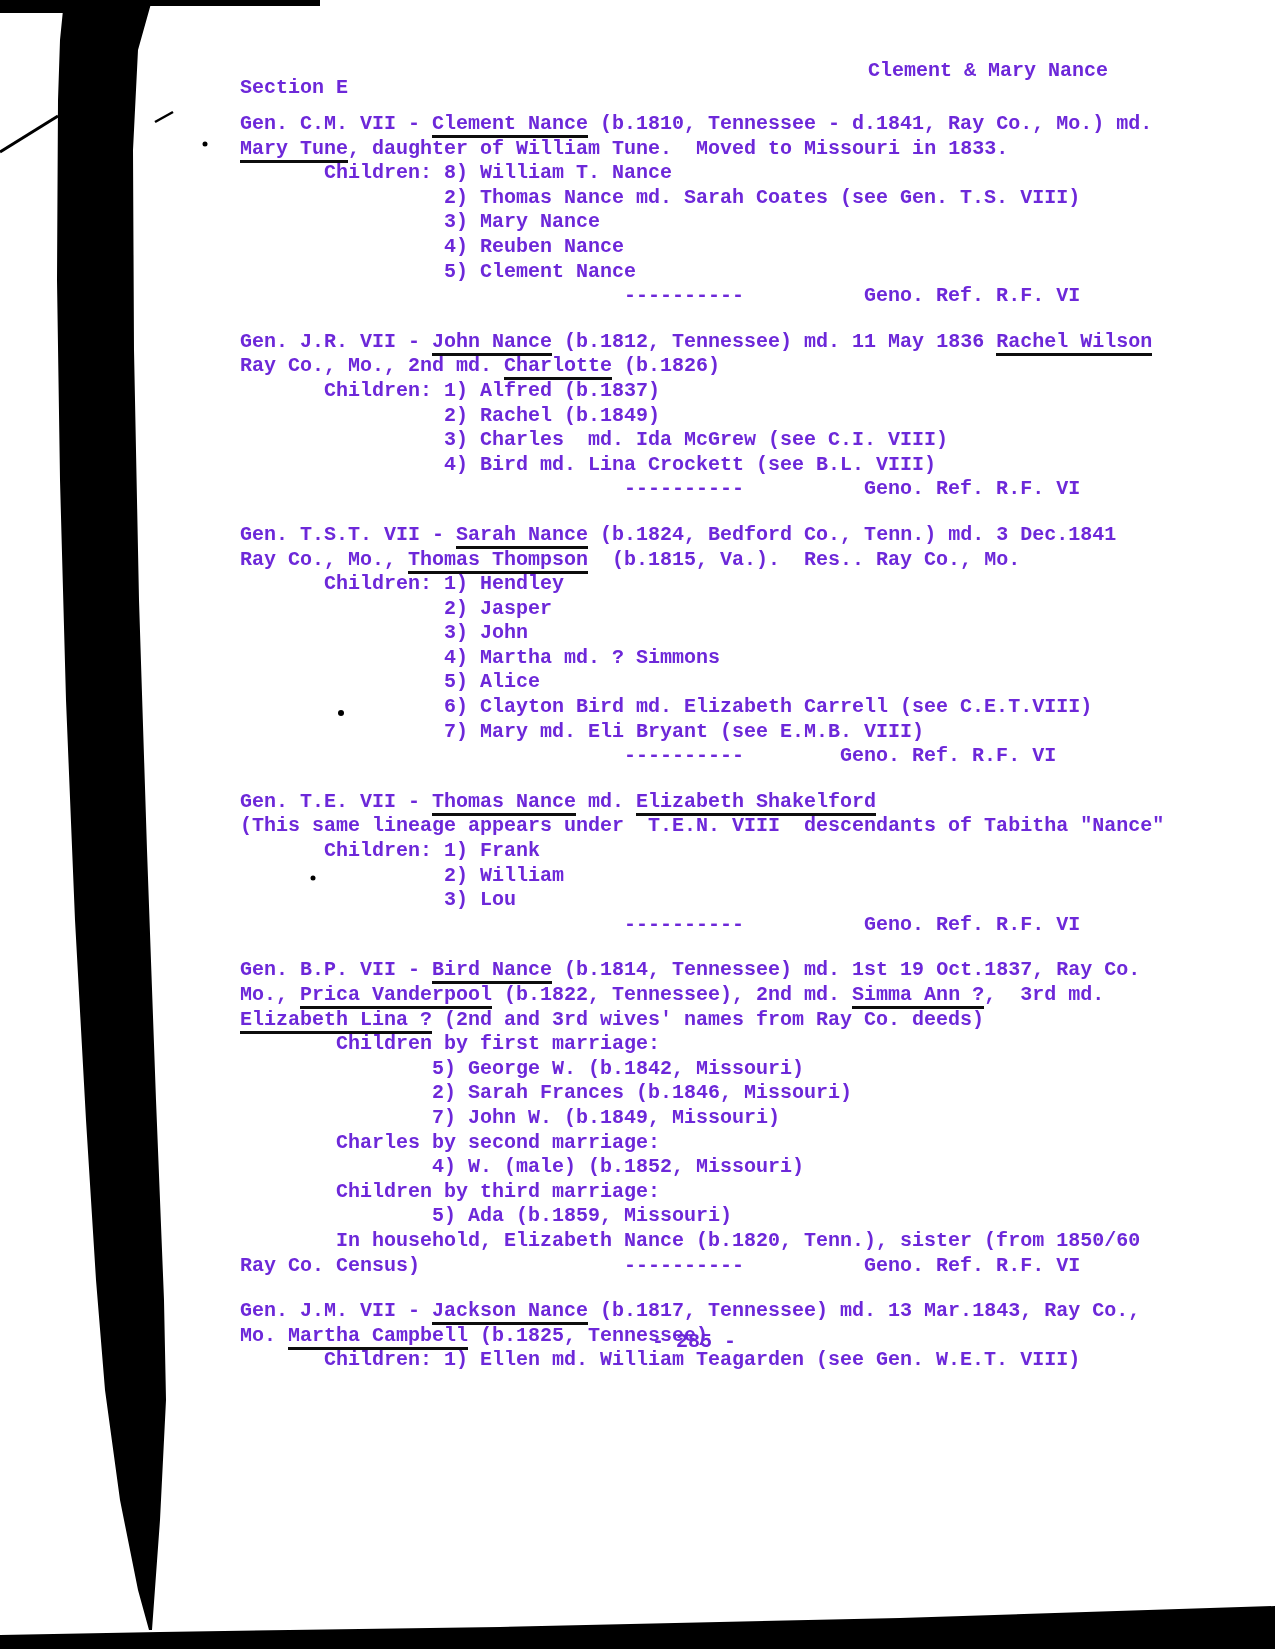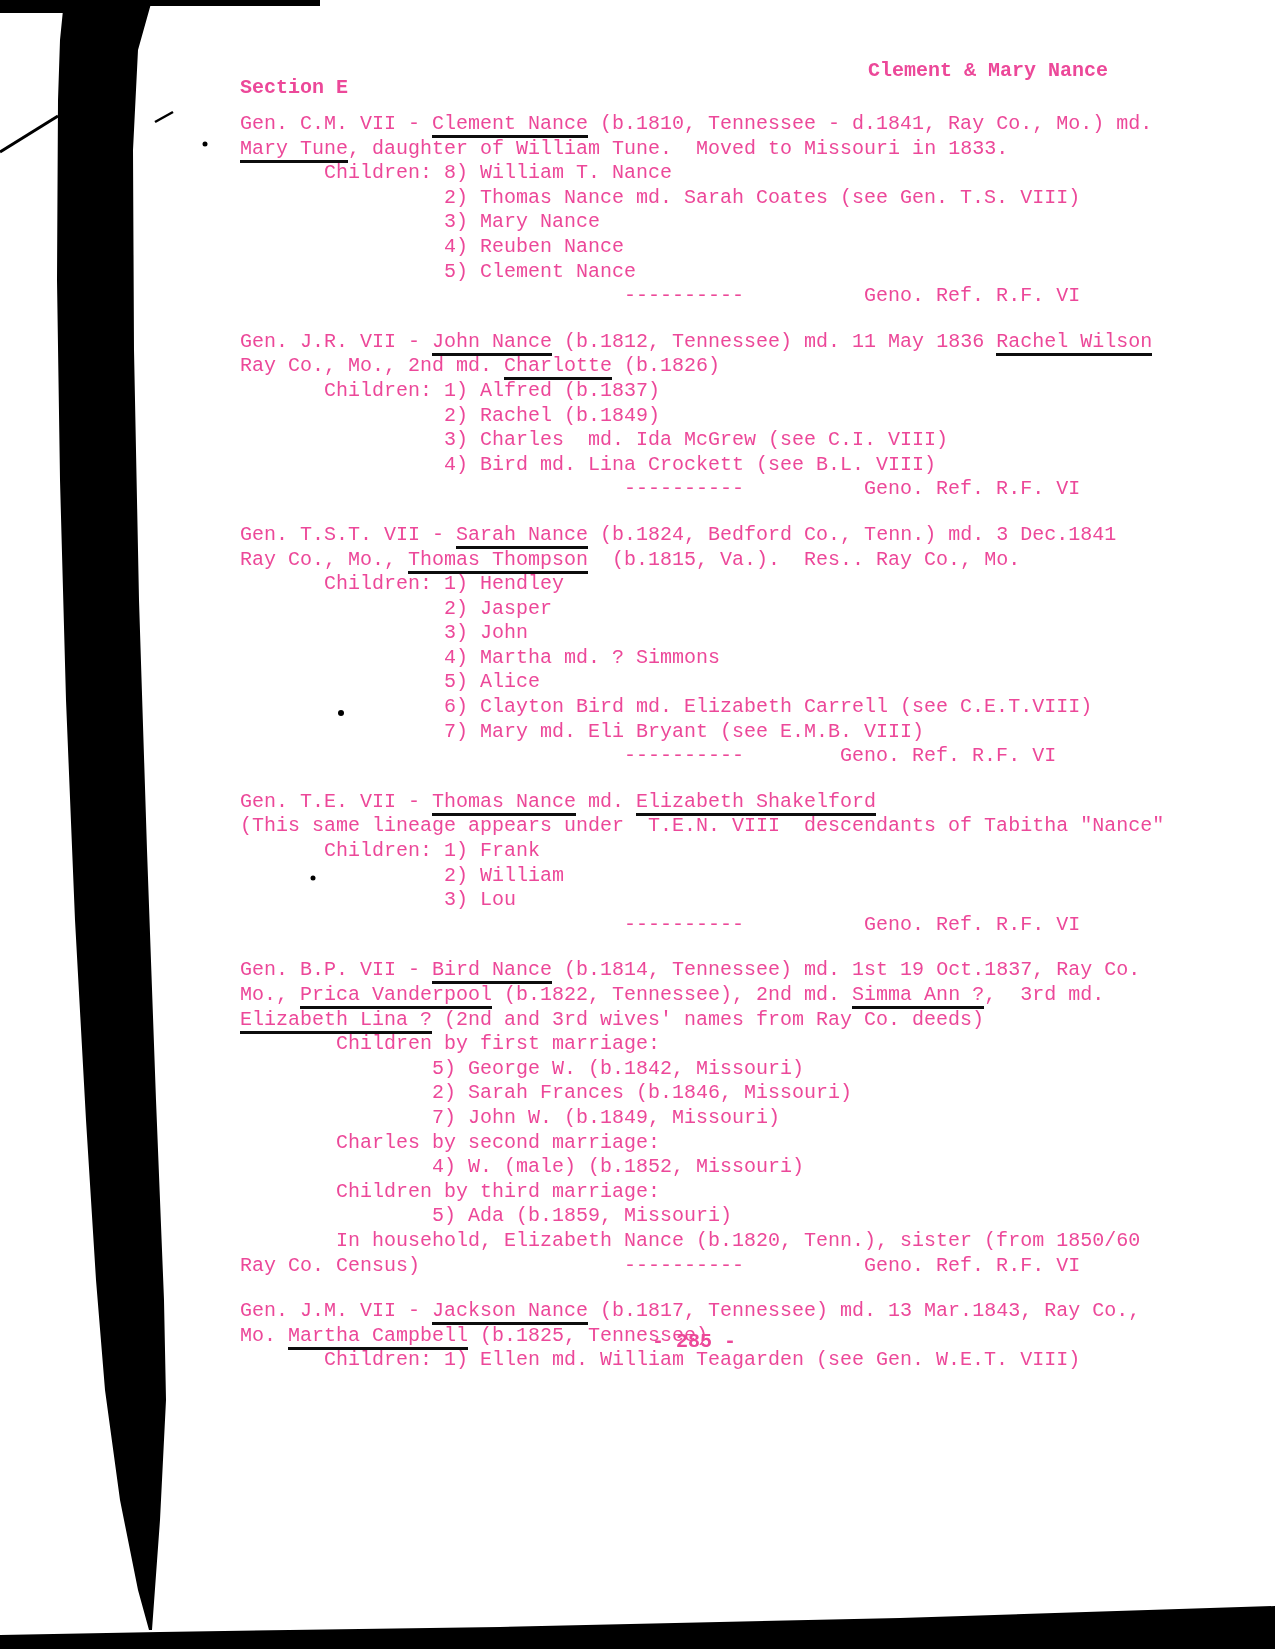--- a/index.html
+++ b/index.html
@@ -1,24 +1,24 @@
 <!DOCTYPE html>
 <html><head>
 <meta charset="utf-8">
 <style>
   html,body{margin:0;padding:0;background:#ffffff;}
   .page{position:relative;width:1275px;height:1649px;background:#ffffff;overflow:hidden;
-        font-family:"Liberation Mono","DejaVu Sans Mono",monospace;color:#ec4899;}
+        font-family:"Liberation Mono","DejaVu Sans Mono",monospace;color:#6d28d9;}
   .artifacts{position:absolute;left:0;top:0;width:1275px;height:1649px;pointer-events:none;}
   .txt{font-weight:bold;font-size:20px;}
   .section-label{position:absolute;left:240px;top:76px;}
   .header-right{position:absolute;left:868px;top:59px;}
   .body-block{position:absolute;left:240px;top:112px;width:990px;}
   .section{margin:0 0 21px 0;}
-  .line{white-space:pre;height:24.6px;line-height:24.6px;font-weight:normal;font-size:20px;}
+  .line{white-space:pre;height:24.6px;line-height:24.6px;font-weight:bold;font-size:20px;}
   .line span{display:inline;}
   .line .u{border-bottom:3px solid #0d0d0d;}
   .footer{position:absolute;left:652px;top:1330px;}
 </style>
 </head>
 <body>
 
 <div class="page">
 
   <svg class="artifacts" viewBox="0 0 1275 1649" aria-hidden="true">

